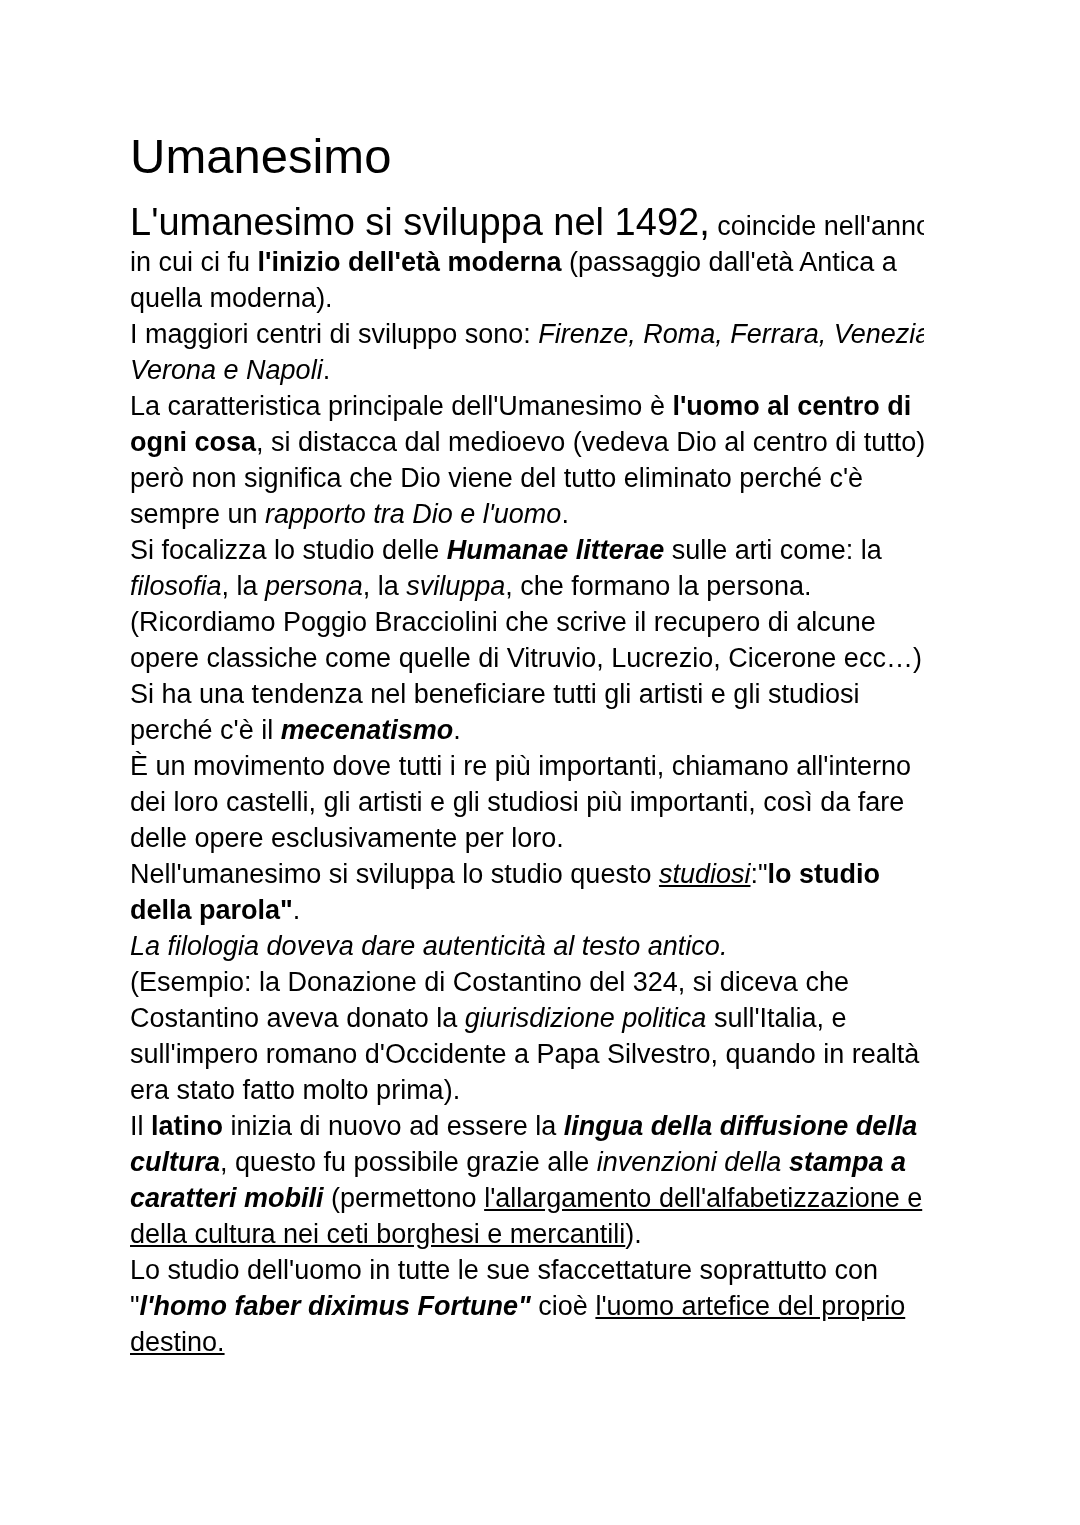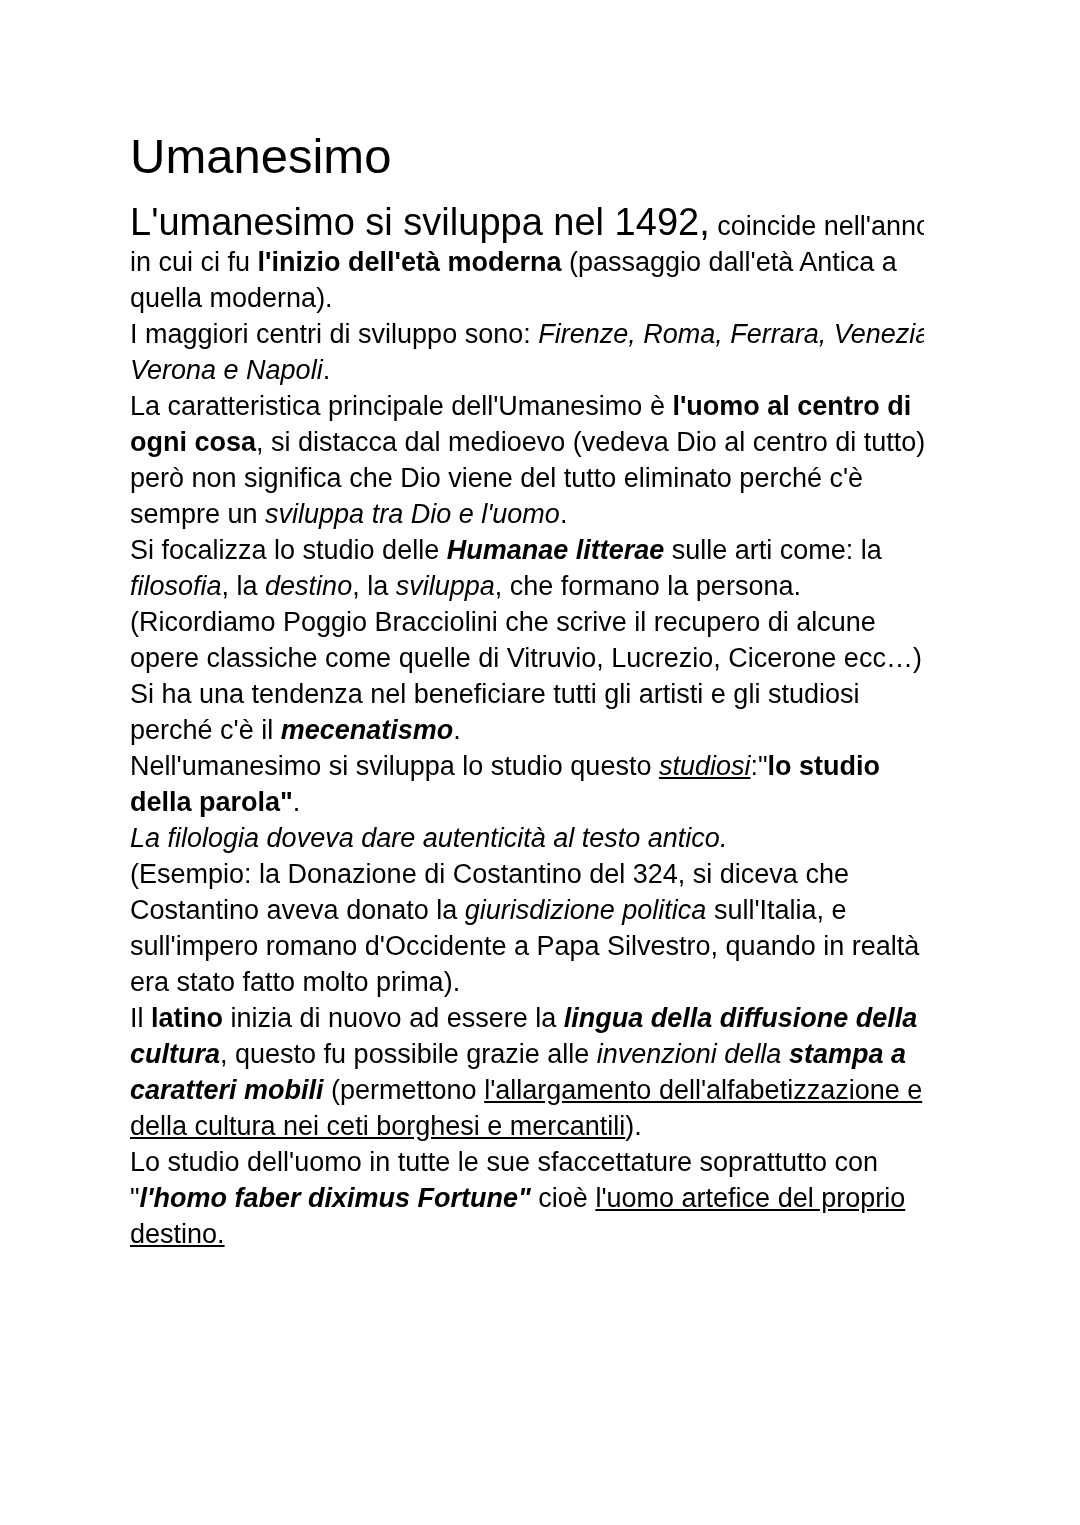--- a/index.html
+++ b/index.html
@@ -43,24 +43,25 @@
 </style>
 </head>
 <body>
 
 <div class="page">
   <div class="content">
     <h1 class="doc-title">Umanesimo</h1>
     <div>
         <p class="para"><span class="r-lg">L'umanesimo si sviluppa nel 1492,</span><span> coincide nell'anno in cui ci fu </span><span class="r-b">l'inizio dell'età moderna</span><span> (passaggio dall'età Antica a quella moderna).</span></p>
         <p class="para"><span>I maggiori centri di sviluppo sono: </span><span class="r-i">Firenze, Roma, Ferrara, Venezia, Verona e Napoli</span><span>.</span></p>
-        <p class="para"><span>La caratteristica principale dell'Umanesimo è </span><span class="r-b">l'uomo al centro di ogni cosa</span><span>, si distacca dal medioevo (vedeva Dio al centro di tutto), però non significa che Dio viene del tutto eliminato perché c'è sempre un </span><span class="r-i">sviluppa tra Dio e l'uomo</span><span>.</span></p>
-        <p class="para"><span>Si focalizza lo studio delle </span><span class="r-b r-i">Humanae litterae</span><span> sulle arti come: la </span><span class="r-i">filosofia</span><span>, la </span><span class="r-i">destino</span><span>, la </span><span class="r-i">sviluppa</span><span>, che formano la persona.</span></p>
+        <p class="para"><span>La caratteristica principale dell'Umanesimo è </span><span class="r-b">l'uomo al centro di ogni cosa</span><span>, si distacca dal medioevo (vedeva Dio al centro di tutto), però non significa che Dio viene del tutto eliminato perché c'è sempre un </span><span class="r-i">rapporto tra Dio e l'uomo</span><span>.</span></p>
+        <p class="para"><span>Si focalizza lo studio delle </span><span class="r-b r-i">Humanae litterae</span><span> sulle arti come: la </span><span class="r-i">filosofia</span><span>, la </span><span class="r-i">persona</span><span>, la </span><span class="r-i">sviluppa</span><span>, che formano la persona.</span></p>
         <p class="para"><span>(Ricordiamo Poggio Bracciolini che scrive il recupero di alcune opere classiche come quelle di Vitruvio, Lucrezio, Cicerone ecc…).</span></p>
         <p class="para"><span>Si ha una tendenza nel beneficiare tutti gli artisti e gli studiosi perché c'è il </span><span class="r-b r-i">mecenatismo</span><span>.</span></p>
+        <p class="para"><span>È un movimento dove tutti i re più importanti, chiamano all'interno dei loro castelli, gli artisti e gli studiosi più importanti, così da fare delle opere esclusivamente per loro.</span></p>
         <p class="para"><span>Nell'umanesimo si sviluppa lo studio questo </span><span class="r-i r-u">studiosi</span><span>:"</span><span class="r-b">lo studio della parola"</span><span>.</span></p>
         <p class="para"><span class="r-i">La filologia doveva dare autenticità al testo antico.</span></p>
         <p class="para"><span>(Esempio: la Donazione di Costantino del 324, si diceva che Costantino aveva donato la </span><span class="r-i">giurisdizione politica</span><span> sull'Italia, e sull'impero romano d'Occidente a Papa Silvestro, quando in realtà era stato fatto molto prima).</span></p>
         <p class="para"><span>Il </span><span class="r-b">latino</span><span> inizia di nuovo ad essere la </span><span class="r-b r-i">lingua della diffusione della cultura</span><span>, questo fu possibile grazie alle </span><span class="r-i">invenzioni della </span><span class="r-b r-i">stampa a caratteri mobili</span><span> (permettono </span><span class="r-u">l'allargamento dell'alfabetizzazione e della cultura nei ceti borghesi e mercantili</span><span>).</span></p>
         <p class="para"><span>Lo studio dell'uomo in tutte le sue sfaccettature soprattutto con "</span><span class="r-b r-i">l'homo faber diximus Fortune"</span><span> cioè </span><span class="r-u">l'uomo artefice del proprio destino.</span></p>
       </div>
   </div>
 </div>
 
 </body></html>

